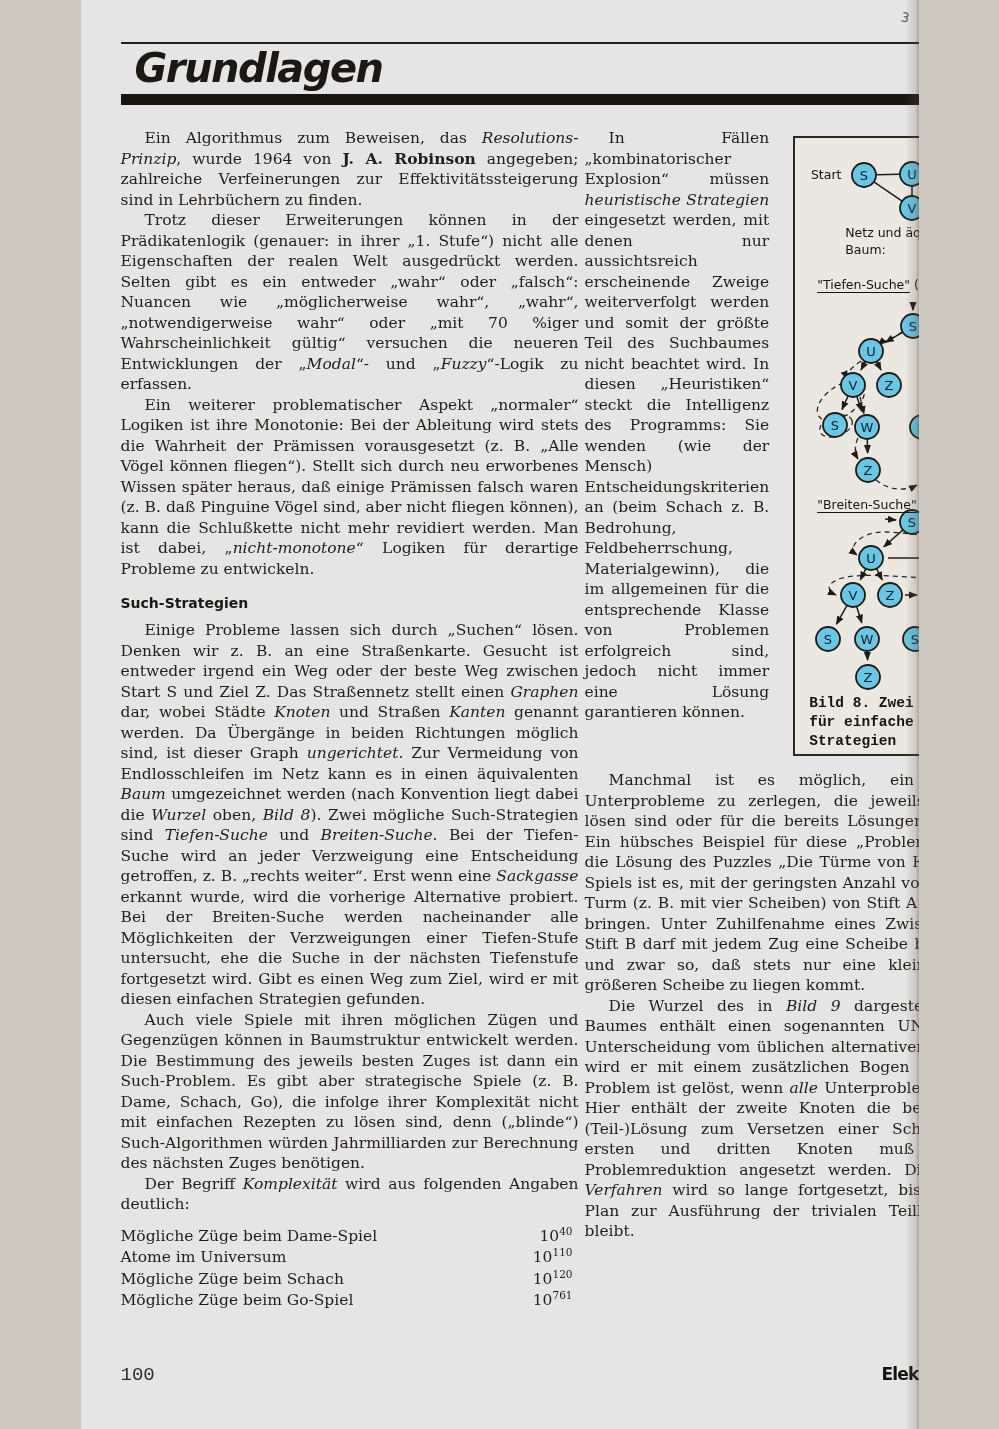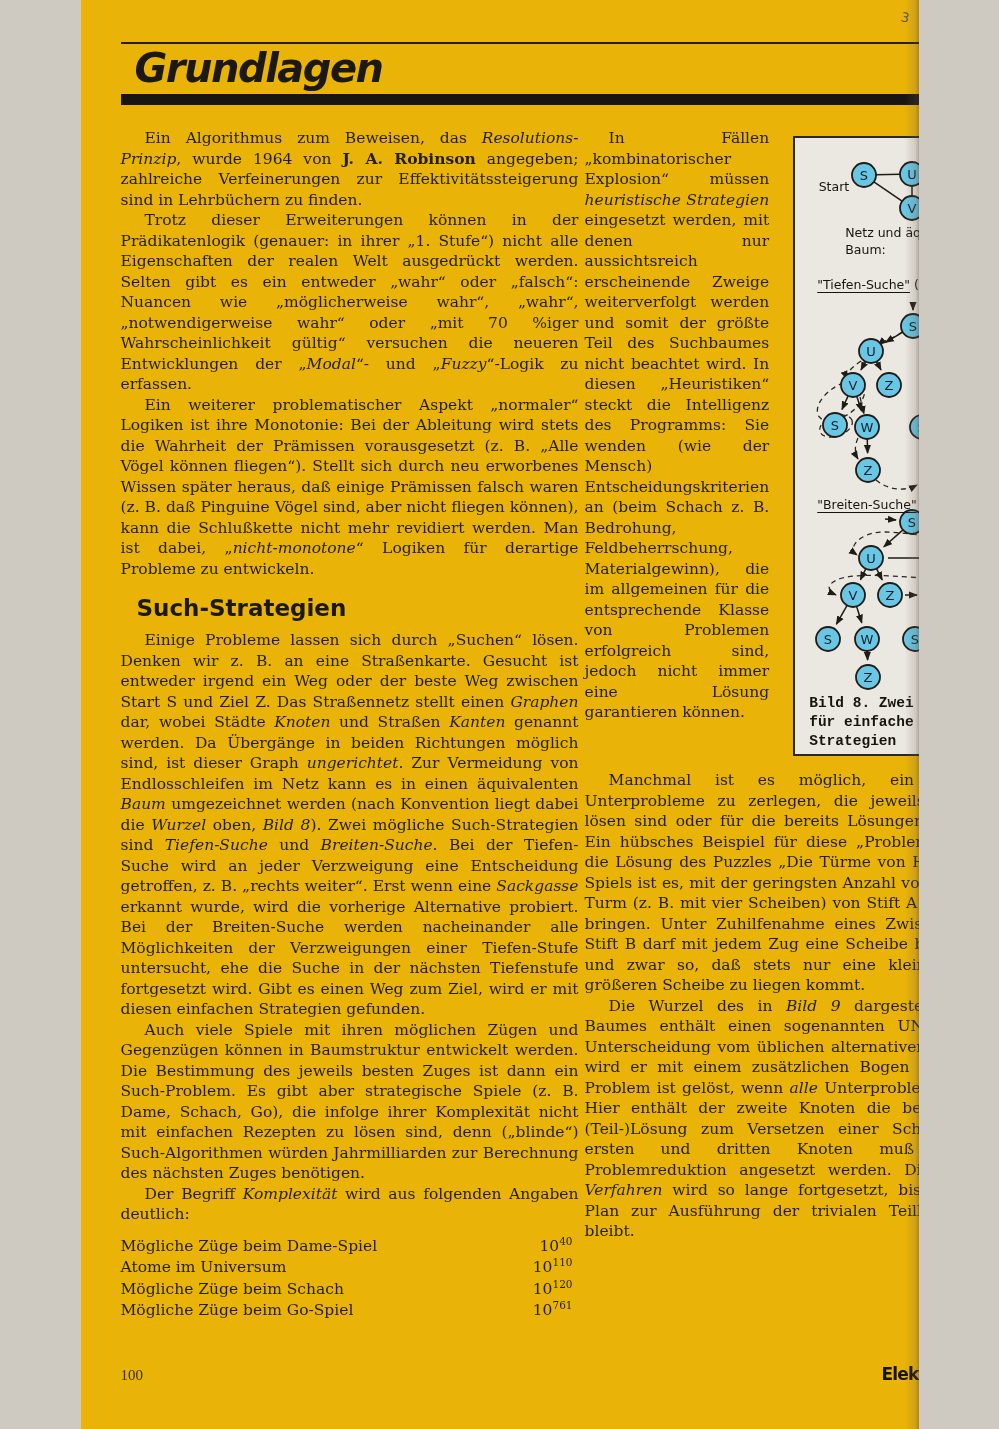--- a/index.html
+++ b/index.html
@@ -1,18 +1,18 @@
 <!DOCTYPE html>
 <html><head>
 <meta charset="utf-8">
 <style>
   html,body{margin:0;padding:0;background:#cfcac1;}
   .page{
     position:relative;width:838px;height:1429px;margin:0 auto;
-    background:#eab308;overflow:hidden;
+    background:#e5e5e5;overflow:hidden;
     font-family:"DejaVu Serif",serif;color:#221e1a;
   }
   .page::after{
     content:"";position:absolute;top:0;right:0;width:14px;height:100%;
     background:linear-gradient(to right, rgba(110,95,80,0) 0%, rgba(110,95,80,0.22) 75%, rgba(70,58,46,0.38) 100%);
     pointer-events:none;
   }
   .corner-mark{position:absolute;right:9px;top:10px;font-family:"DejaVu Sans",sans-serif;
     font-size:13px;color:#5a554d;transform:rotate(12deg);}
   
@@ -26,51 +26,51 @@
   
   .content{position:absolute;left:40px;top:128px;width:930px;display:flex;gap:6px;}
   .col-left{width:458px;}
   .col-right{width:458px;}
   .right-top{display:flex;gap:24px;align-items:flex-start;}
   .col-mid{width:186px;}
   .right-bottom{margin-top:14px;}
   p.body{margin:0;text-align:justify;font-size:15.5px;line-height:20.5px;text-indent:1.55em;}
   p.body.no-indent{text-indent:0;}
   .section-heading{
-    font-family:"DejaVu Sans",sans-serif;font-weight:bold;font-size:23px;
-    margin:16px 0 9px 16px;color:#1c1814;
+    font-family:"DejaVu Sans",sans-serif;font-weight:bold;font-size:14px;
+    margin:16px 0 9px 0;color:#1c1814;
   }
   
   .cx-table{margin-top:11px;padding-right:6px;}
   .cx-row{display:flex;justify-content:space-between;font-size:15.5px;line-height:21.5px;}
   .cx-val sup{font-size:10.5px;line-height:0;}
   
   .figure-box{
     width:248px;height:616px;border:2px solid #2b2722;flex-shrink:0;margin-top:8px;
     position:relative;background:#ebe8e1;
   }
   .fig-svg{position:absolute;left:0;top:0;}
   .fig-label{position:absolute;font-family:"DejaVu Sans",sans-serif;font-size:12.5px;color:#17130e;white-space:nowrap;}
-  .lbl-start{left:8px;top:29px;width:46px;text-align:right;margin-top:12px;}
+  .lbl-start{left:8px;top:29px;width:46px;text-align:center;}
   .lbl-ziel{left:188px;top:46px;}
   .lbl-netz{left:26px;top:86px;line-height:17px;white-space:normal;width:110px;margin-left:24px;}
   .lbl-df{left:22px;top:139px;}
   .lbl-bf{left:22px;top:359px;}
   .uq{text-decoration:underline;text-underline-offset:3px;}
   .fig-caption{
     position:absolute;left:14px;top:556px;width:222px;
     font-family:Liberation Mono, monospace;font-weight:bold;font-size:14.5px;line-height:19px;color:#17130e;
   }
   .edge{stroke:#1f1b15;stroke-width:1.5;}
   .dash{fill:none;stroke:#2a2620;stroke-width:1.3;stroke-dasharray:5 4;}
   .node{stroke:#1f1b15;stroke-width:1.8;}
   .node-label{font-family:"DejaVu Sans",sans-serif;font-size:13px;fill:#10212b;text-anchor:middle;}
   
   .footer{position:absolute;left:40px;width:930px;top:1364px;display:flex;justify-content:space-between;align-items:baseline;}
-  .page-num{font-family:Liberation Serif, serif;font-size:15px;color:#33302b;}
+  .page-num{font-family:Liberation Mono, monospace;font-size:19px;color:#33302b;}
   .footer-right{display:flex;align-items:baseline;gap:6px;}
   .brand{font-family:"DejaVu Sans",sans-serif;font-weight:bold;font-size:17px;letter-spacing:-0.8px;color:#16120d;}
   .issue{font-family:Liberation Serif, serif;font-size:14px;color:#26221d;}
 </style>
 </head>
 <body>
 
 <div class="page">
 
   <span class="corner-mark">3</span>

